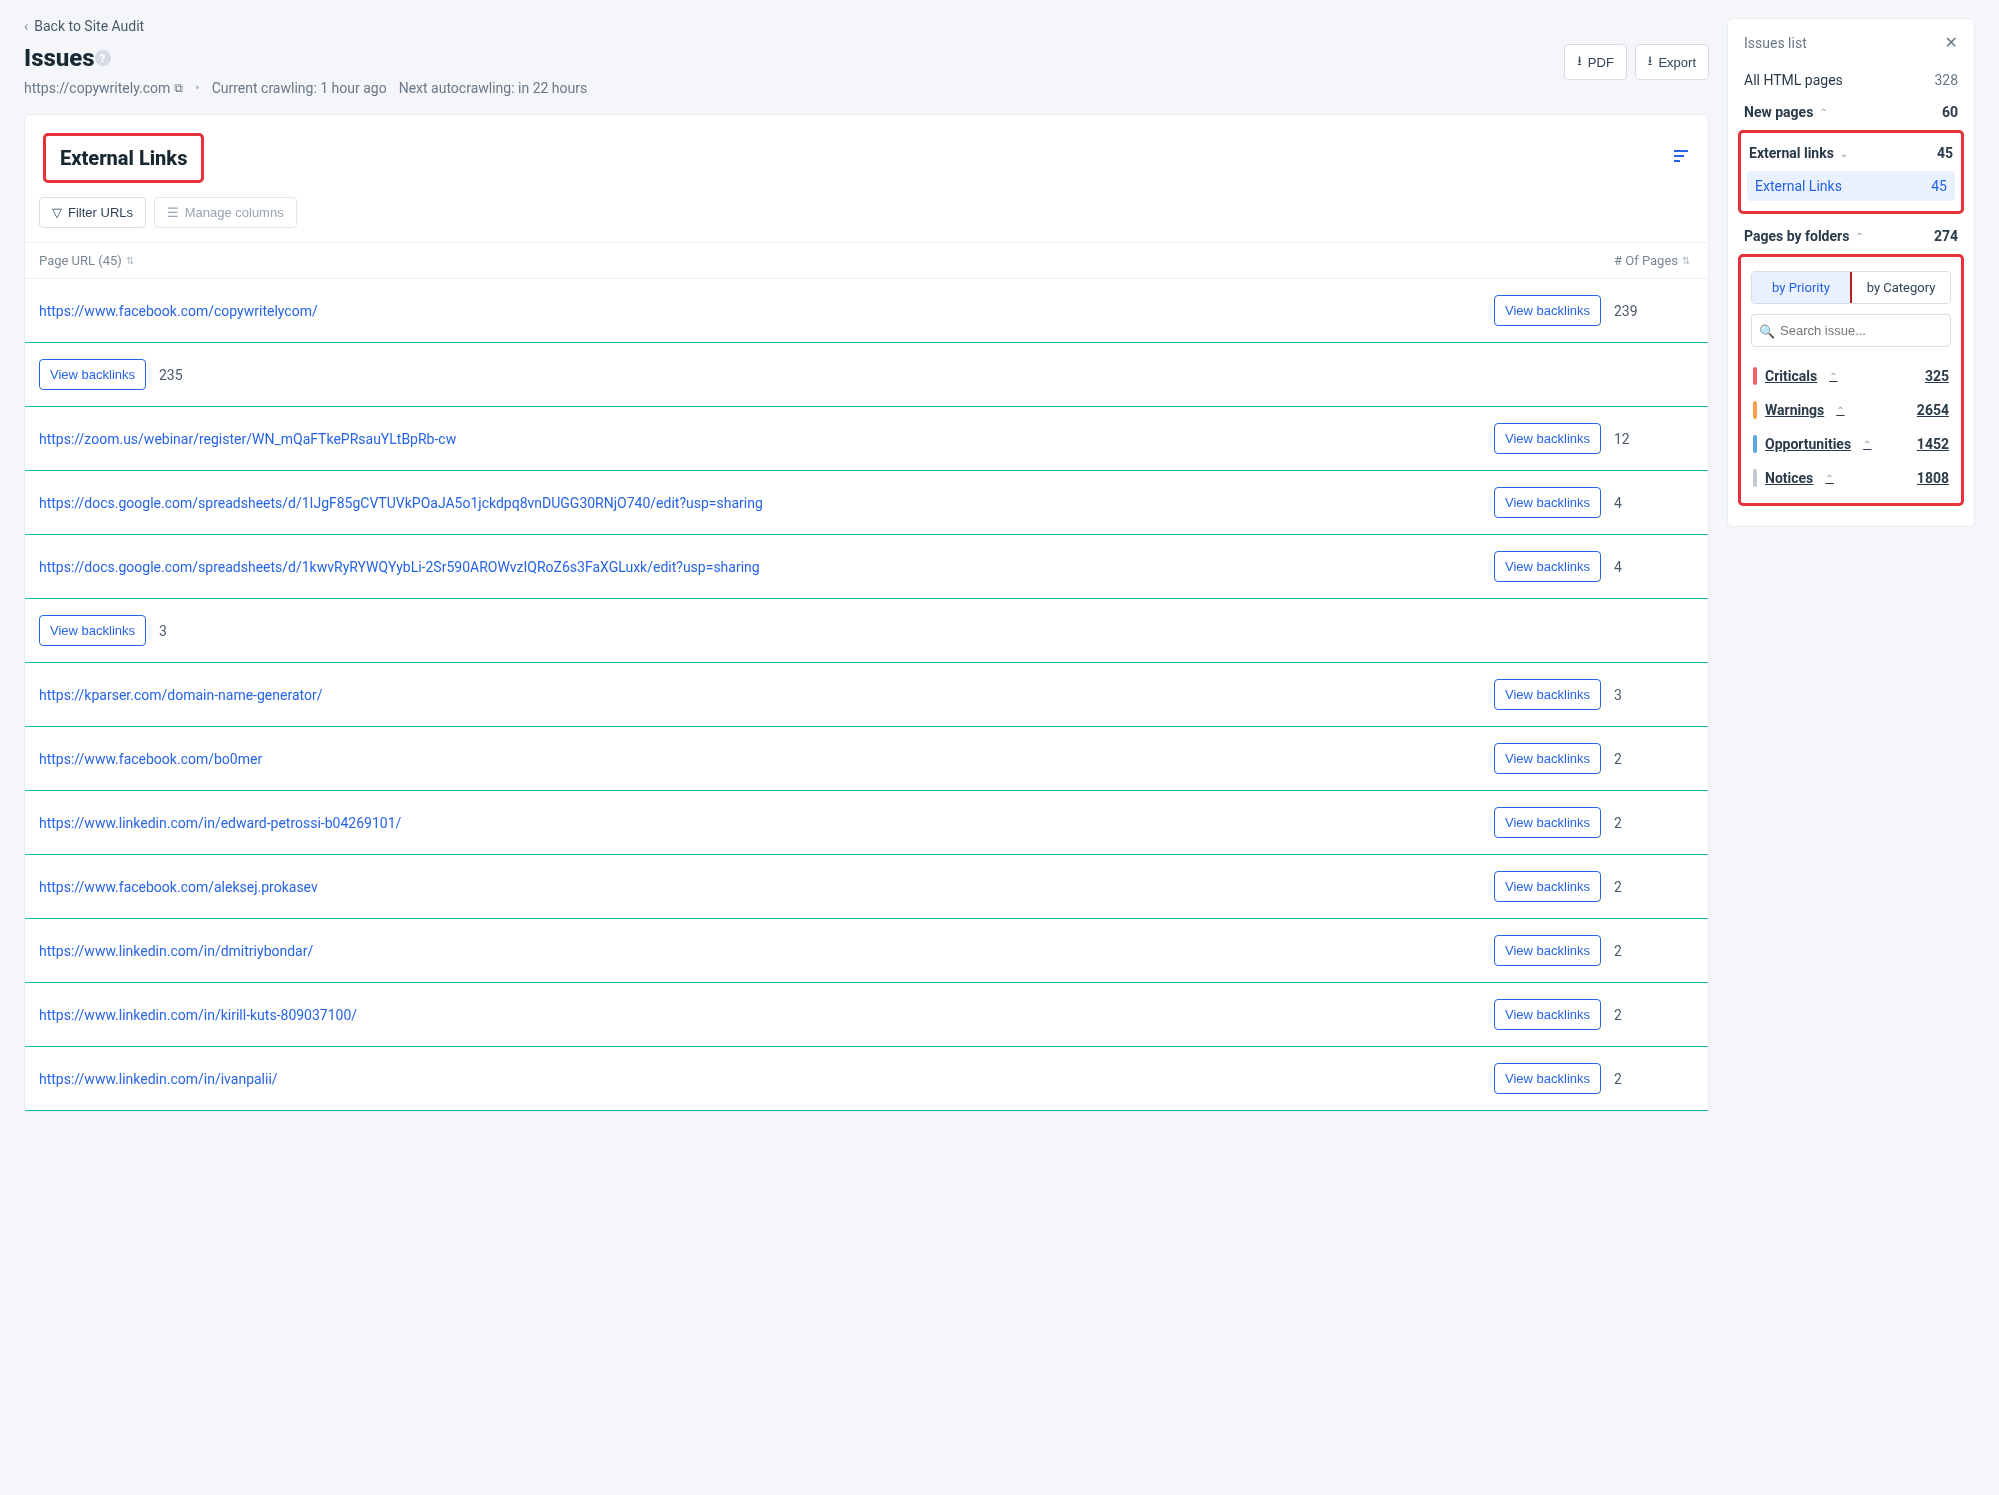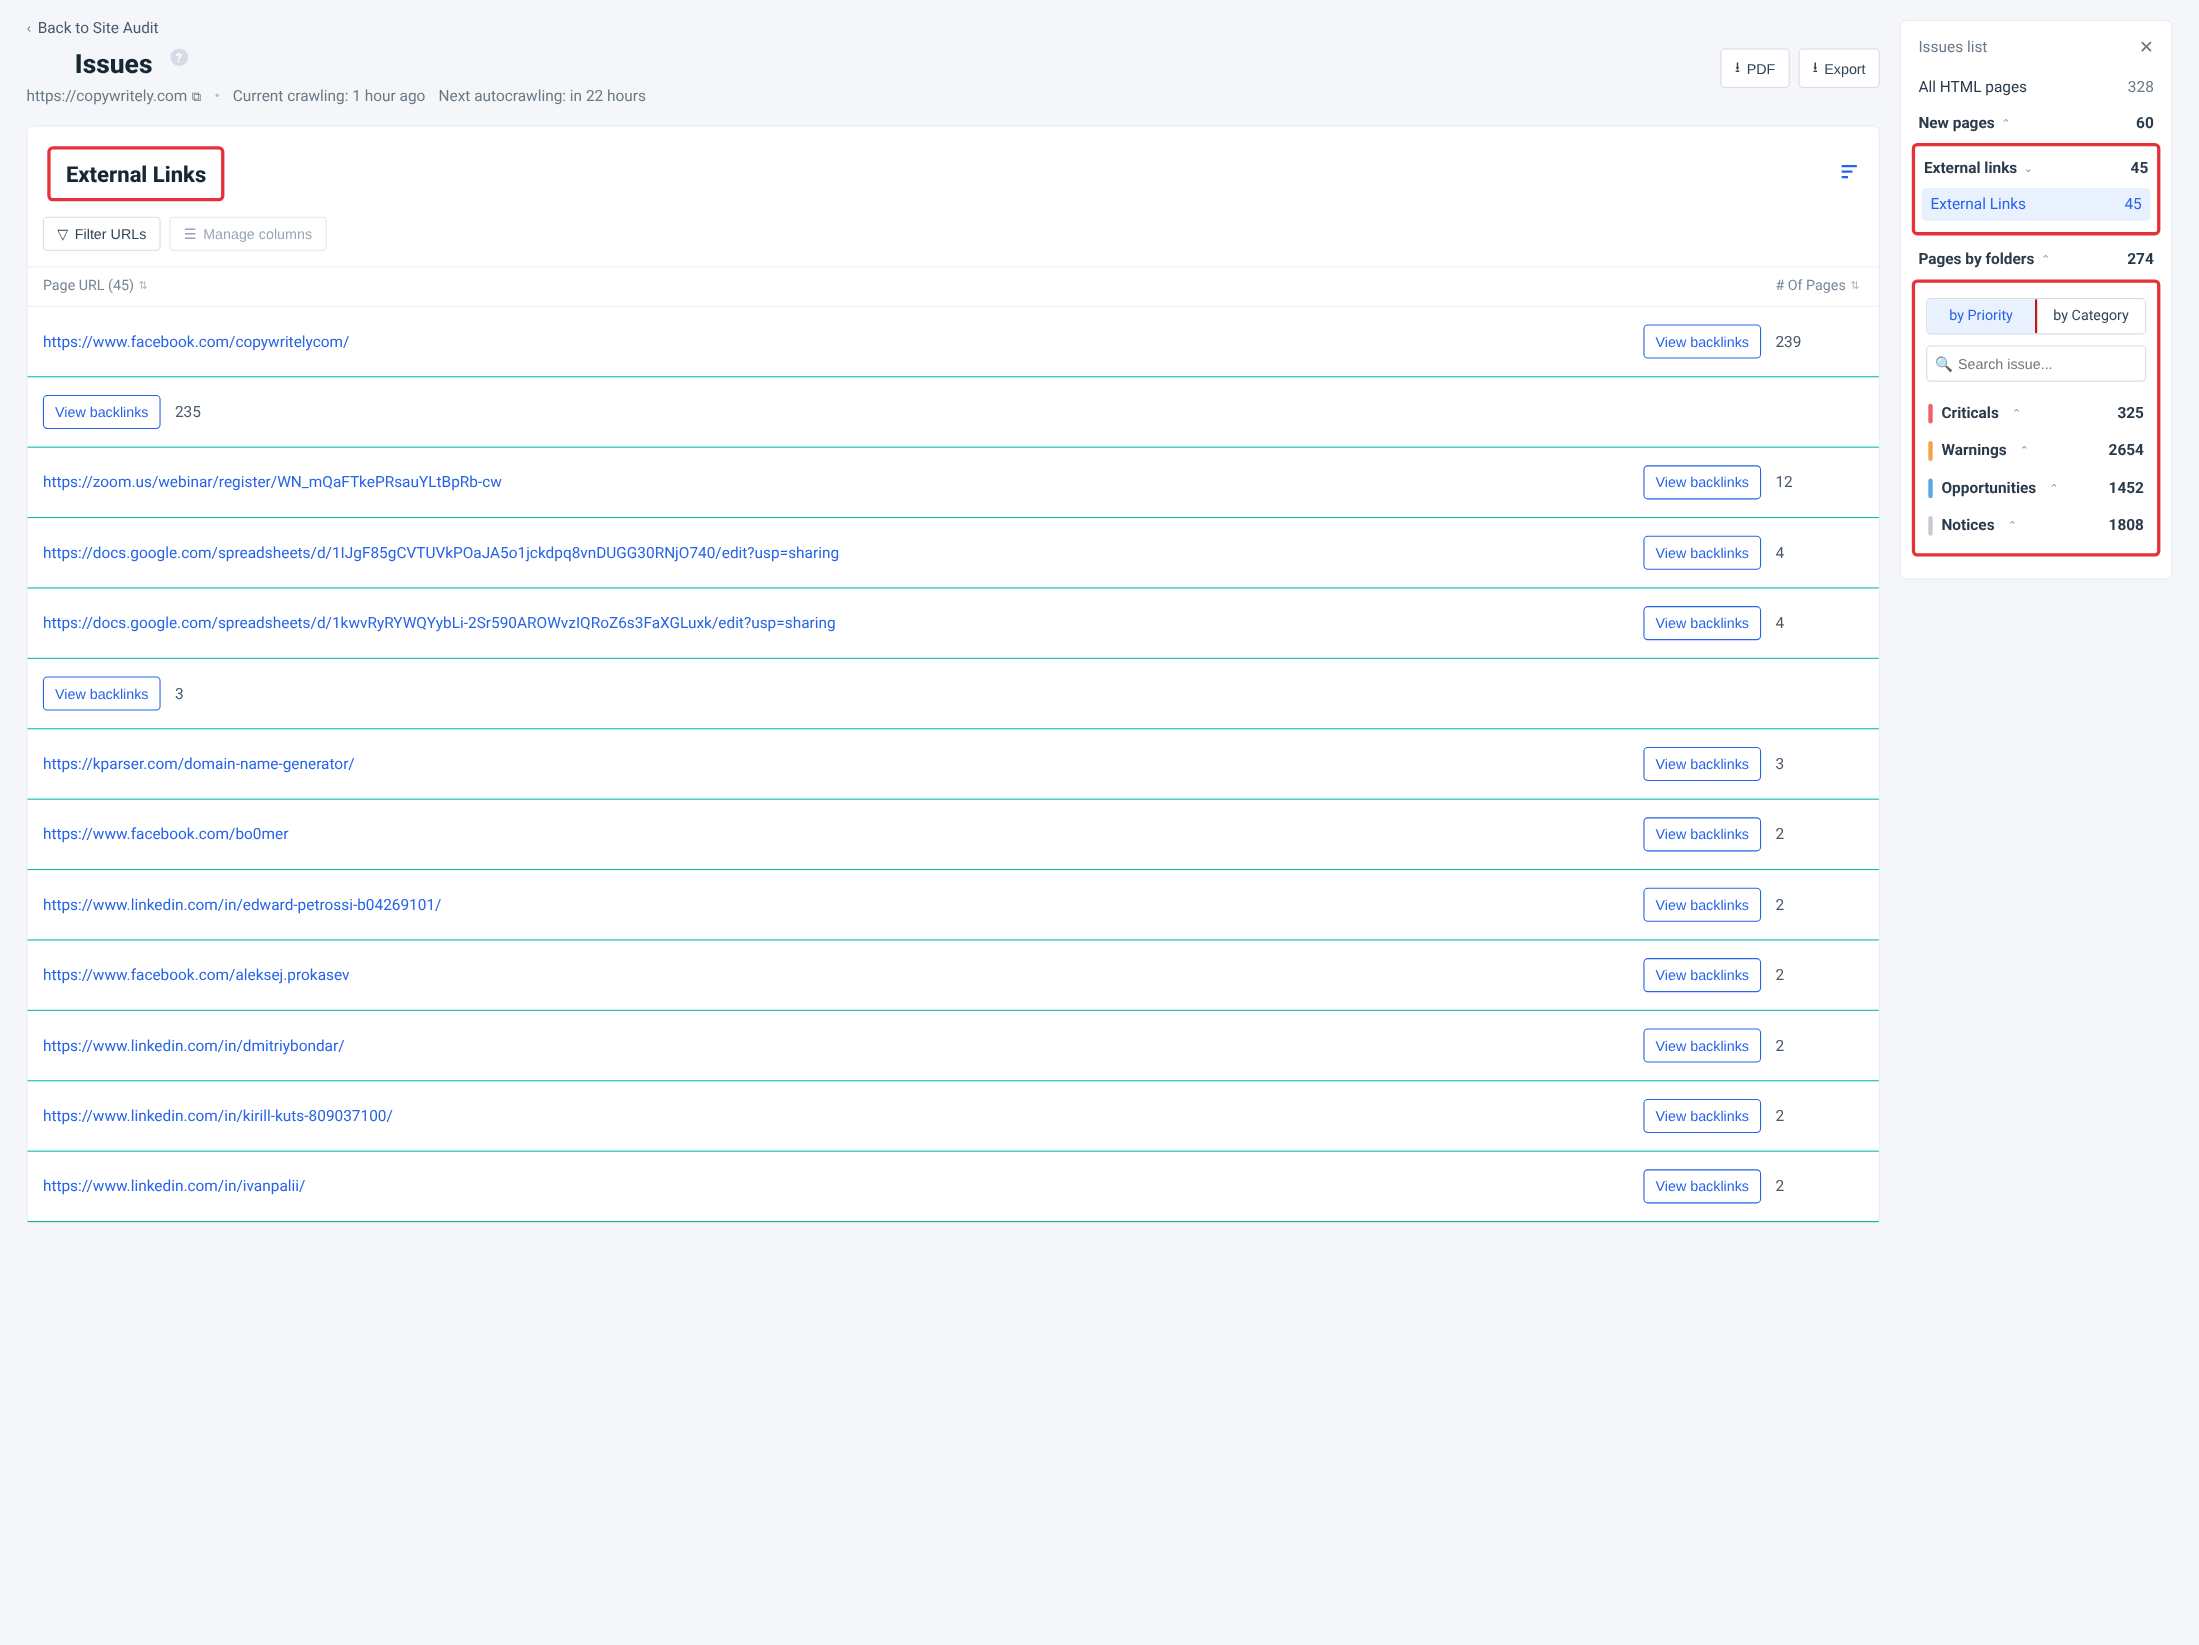--- a/index.html
+++ b/index.html
@@ -28,23 +28,22 @@
 .header-row {
   display: flex;
   justify-content: space-between;
   align-items: flex-start;
 }
 .page-title {
   font-size: 24px;
   font-weight: 800;
   color: #182833;
   display: flex;
-  align-items: flex-start;
-  gap: 16px;
-  margin-left: 44px;
+  align-items: center;
+  gap: 0;
 }
 .info-icon {
   width: 16px; height: 16px;
   background: #d5dce6;
   border-radius: 50%;
   display: inline-flex;
   align-items: center;
   justify-content: center;
   font-size: 11px;
   color: #fff;
@@ -232,20 +231,21 @@
   transform: translateY(-50%);
   color: #9aa6b4;
   font-size: 13px;
 }
 .cat-item {
   display: flex;
   justify-content: space-between;
   align-items: center;
   padding: 8px 6px;
   font-size: 14px;
+  text-decoration: underline;
 }
 .cat-label { display: flex; align-items: center; gap: 8px; font-weight: 700; }
 .cat-bar { width: 4px; height: 18px; border-radius: 2px; }
 .cat-caret { font-size: 10px; color: #8a96a4; margin-left: 4px; font-weight: 400; }
 </style>
 </head>
 <body>
 
 <div class="app">
   <div class="main-col">

